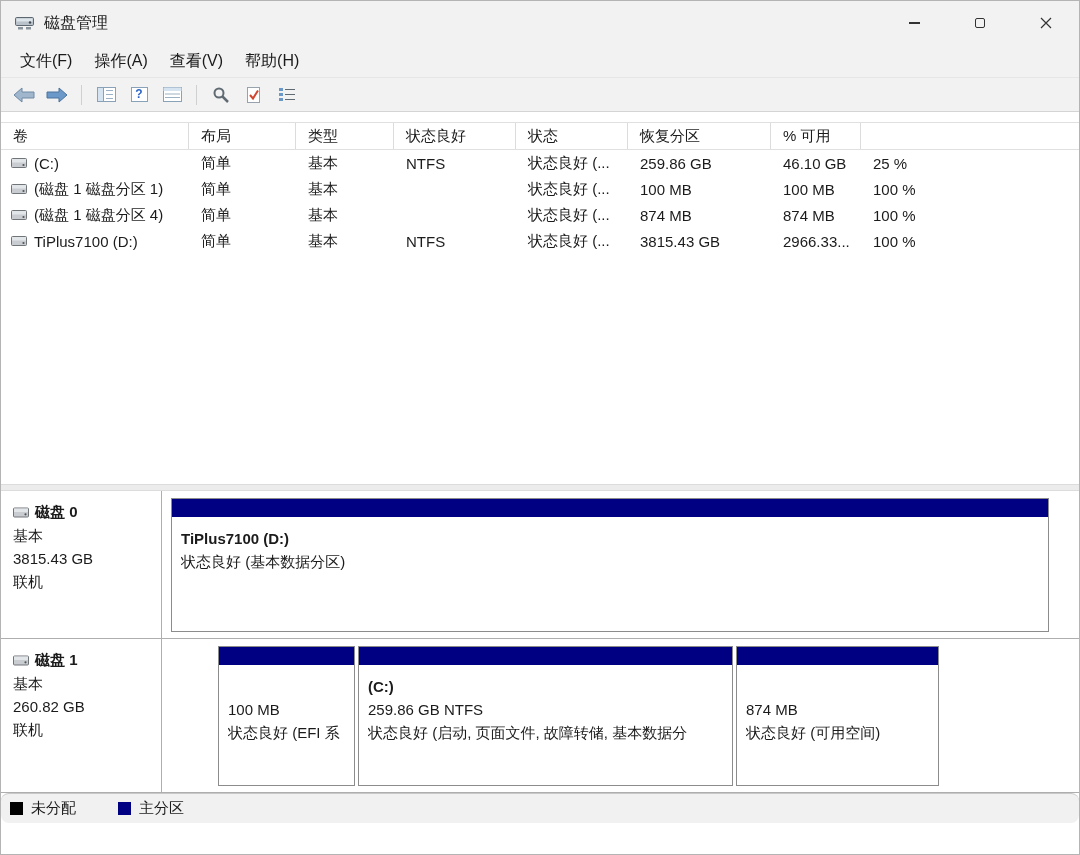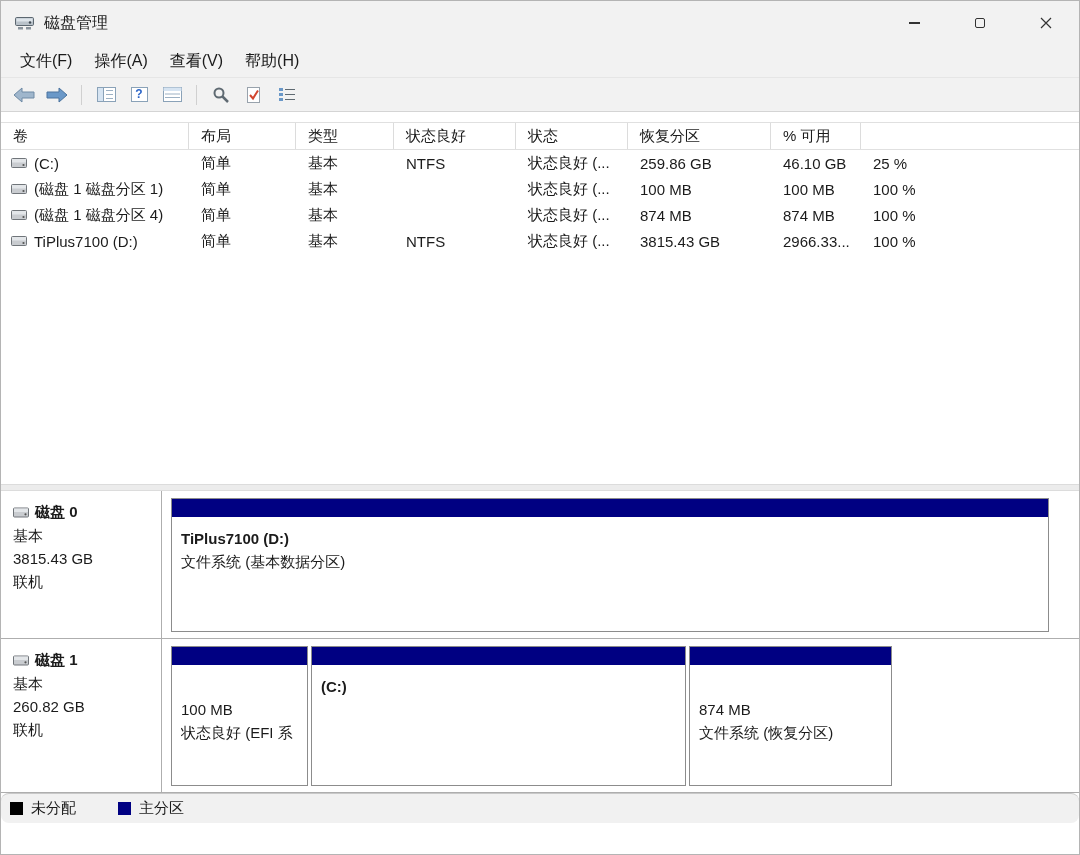--- a/index.html
+++ b/index.html
@@ -85,21 +85,21 @@
     height: 7px; flex:none;
     background: #ececec;
     border-top: 1px solid #dcdcdc;
     border-bottom: 1px solid #dcdcdc;
   }
 
   
   .graph { height: 302px; flex:none; background:#fff; }
   .disk-row { display:flex; border-bottom: 1px solid #aeaeae; }
   .disk-row.r0 { height: 148px; }
-  .disk-row.r1 { height: 154px; }
+  .disk-row.r1 { height: 154px; gap: 47px; }
   .disk-info {
     width: 161px; flex:none;
     border-right: 1px solid #aeaeae;
     padding: 10px 6px 0 12px;
   }
   .disk-title { display:flex; align-items:center; gap:6px; font-weight:bold; height:23px; }
   .disk-line { height: 23px; line-height: 23px; white-space:nowrap; overflow:hidden; }
   .partitions {
     flex: 1;
     display: flex;
@@ -338,21 +338,21 @@
       </div>
       <div class="disk-line">基本</div>
       <div class="disk-line">3815.43 GB</div>
       <div class="disk-line">联机</div>
     </div>
     <div class="partitions">
       <div class="partition p-fill">
         <div class="part-strip"></div>
         <div class="part-body">
           <div class="pline part-title">TiPlus7100 (D:)</div>
-          <div class="pline">文件系统 (基本数据分区)</div>
+          <div class="pline">状态良好 (基本数据分区)</div>
         </div>
       </div>
     </div>
   </div>
 
   <div class="disk-row r1">
     <div class="disk-info">
       <div class="disk-title">
         <svg width="16" height="11" viewBox="0 0 16 11">
             <rect x="0.5" y="1" width="15" height="9" rx="1" fill="#c9ccd0" stroke="#70757a"></rect>
@@ -371,28 +371,30 @@
         <div class="part-body">
           <div class="pline part-title"></div>
           <div class="pline">100 MB</div>
           <div class="pline">状态良好 (EFI 系</div>
         </div>
       </div>
       <div class="partition w-c">
         <div class="part-strip"></div>
         <div class="part-body">
           <div class="pline part-title">(C:)</div>
+          <div class="pline">259.86 GB NTFS</div>
+          <div class="pline">状态良好 (启动, 页面文件, 故障转储, 基本数据分</div>
         </div>
       </div>
       <div class="partition w-rec">
         <div class="part-strip"></div>
         <div class="part-body">
           <div class="pline part-title"></div>
           <div class="pline">874 MB</div>
-          <div class="pline">文件系统 (恢复分区)</div>
+          <div class="pline">状态良好 (可用空间)</div>
         </div>
       </div>
     </div>
   </div>
 
 </section>
 
 <footer class="legend">
   <div class="legend-item">
     <span class="swatch sw-unalloc"></span>

